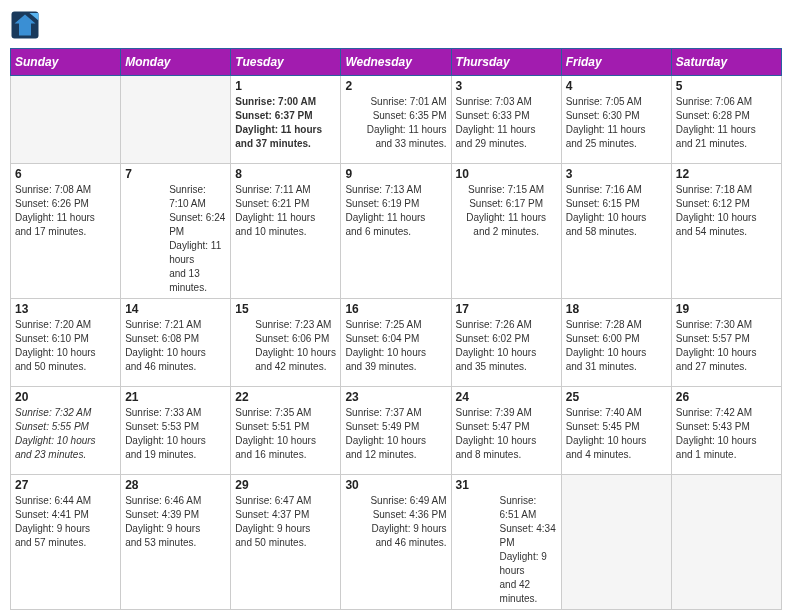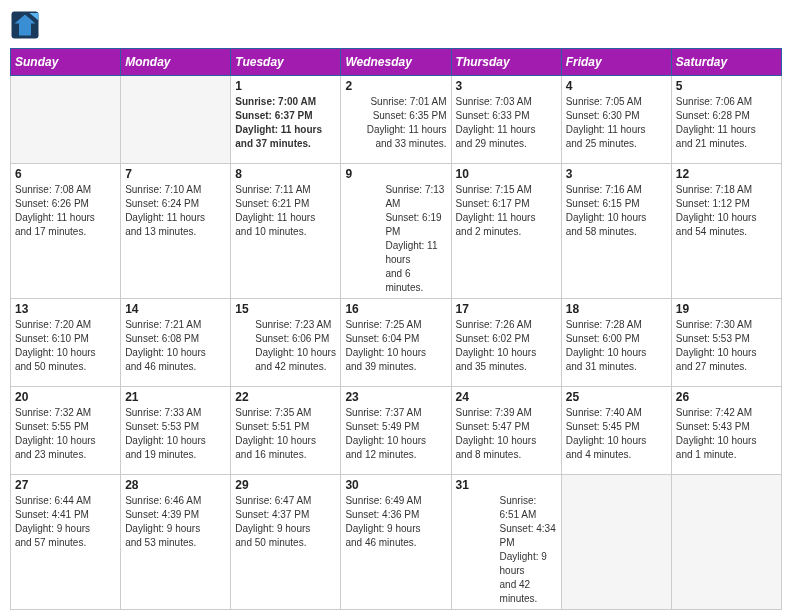--- a/index.html
+++ b/index.html
@@ -160,57 +160,57 @@
       <tr>
         <td>
           <div class="day-num">6</div>
           <div class="day-detail" style="white-space: pre-line;">Sunrise: 7:08 AM
 Sunset: 6:26 PM
 Daylight: 11 hours
 and 17 minutes.</div>
         </td>
         <td>
           <div class="day-num">7</div>
-          <div class="day-detail" style="white-space: pre-line;">Sunrise: 7:10 AM
+          <div class="day-detail" style="white-space: pre-line; margin-left: 44px;">Sunrise: 7:10 AM
 Sunset: 6:24 PM
 Daylight: 11 hours
 and 13 minutes.</div>
         </td>
         <td>
           <div class="day-num">8</div>
           <div class="day-detail" style="white-space: pre-line;">Sunrise: 7:11 AM
 Sunset: 6:21 PM
 Daylight: 11 hours
 and 10 minutes.</div>
         </td>
         <td>
           <div class="day-num">9</div>
-          <div class="day-detail" style="white-space: pre-line; margin-left: 40px;">Sunrise: 7:13 AM
+          <div class="day-detail" style="white-space: pre-line;">Sunrise: 7:13 AM
 Sunset: 6:19 PM
 Daylight: 11 hours
 and 6 minutes.</div>
         </td>
         <td>
           <div class="day-num">10</div>
-          <div class="day-detail" style="white-space: pre-line;">Sunrise: 7:15 AM
+          <div class="day-detail" style="white-space: pre-line; text-align: center;">Sunrise: 7:15 AM
 Sunset: 6:17 PM
 Daylight: 11 hours
 and 2 minutes.</div>
         </td>
         <td>
           <div class="day-num">3</div>
           <div class="day-detail" style="white-space: pre-line;">Sunrise: 7:16 AM
 Sunset: 6:15 PM
 Daylight: 10 hours
 and 58 minutes.</div>
         </td>
         <td>
           <div class="day-num">12</div>
           <div class="day-detail" style="white-space: pre-line;">Sunrise: 7:18 AM
-Sunset: 1:12 PM
+Sunset: 6:12 PM
 Daylight: 10 hours
 and 54 minutes.</div>
         </td>
       </tr>
       <tr>
         <td>
           <div class="day-num">13</div>
           <div class="day-detail" style="white-space: pre-line;">Sunrise: 7:20 AM
 Sunset: 6:10 PM
 Daylight: 10 hours
@@ -247,29 +247,29 @@
         <td>
           <div class="day-num">18</div>
           <div class="day-detail" style="white-space: pre-line;">Sunrise: 7:28 AM
 Sunset: 6:00 PM
 Daylight: 10 hours
 and 31 minutes.</div>
         </td>
         <td>
           <div class="day-num">19</div>
           <div class="day-detail" style="white-space: pre-line;">Sunrise: 7:30 AM
-Sunset: 5:53 PM
+Sunset: 5:57 PM
 Daylight: 10 hours
 and 27 minutes.</div>
         </td>
       </tr>
       <tr>
         <td>
           <div class="day-num">20</div>
-          <div class="day-detail" style="white-space: pre-line;">Sunrise: 7:32 AM
+          <div class="day-detail" style="white-space: pre-line; font-style: italic;">Sunrise: 7:32 AM
 Sunset: 5:55 PM
 Daylight: 10 hours
 and 23 minutes.</div>
         </td>
         <td>
           <div class="day-num">21</div>
           <div class="day-detail" style="white-space: pre-line;">Sunrise: 7:33 AM
 Sunset: 5:53 PM
 Daylight: 10 hours
 and 19 minutes.</div>
@@ -327,21 +327,21 @@
         </td>
         <td>
           <div class="day-num">29</div>
           <div class="day-detail" style="white-space: pre-line;">Sunrise: 6:47 AM
 Sunset: 4:37 PM
 Daylight: 9 hours
 and 50 minutes.</div>
         </td>
         <td>
           <div class="day-num">30</div>
-          <div class="day-detail" style="white-space: pre-line;">Sunrise: 6:49 AM
+          <div class="day-detail" style="white-space: pre-line; text-align: right;">Sunrise: 6:49 AM
 Sunset: 4:36 PM
 Daylight: 9 hours
 and 46 minutes.</div>
         </td>
         <td>
           <div class="day-num">31</div>
           <div class="day-detail" style="white-space: pre-line; margin-left: 44px;">Sunrise: 6:51 AM
 Sunset: 4:34 PM
 Daylight: 9 hours
 and 42 minutes.</div>

